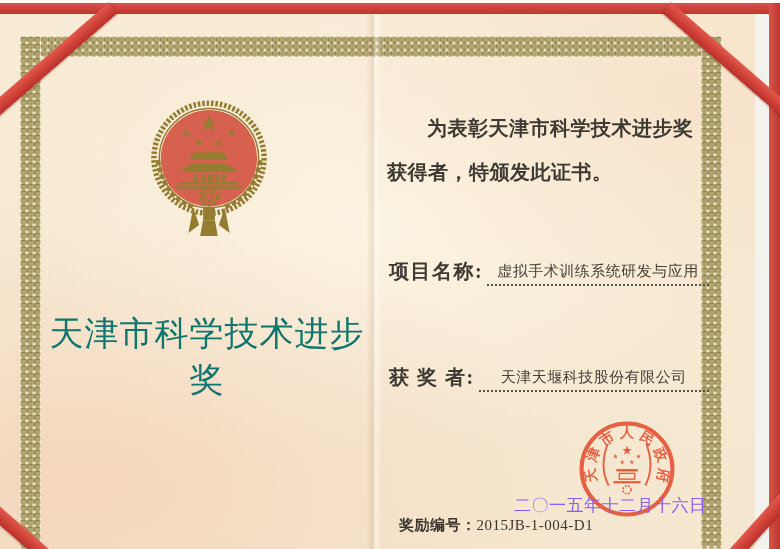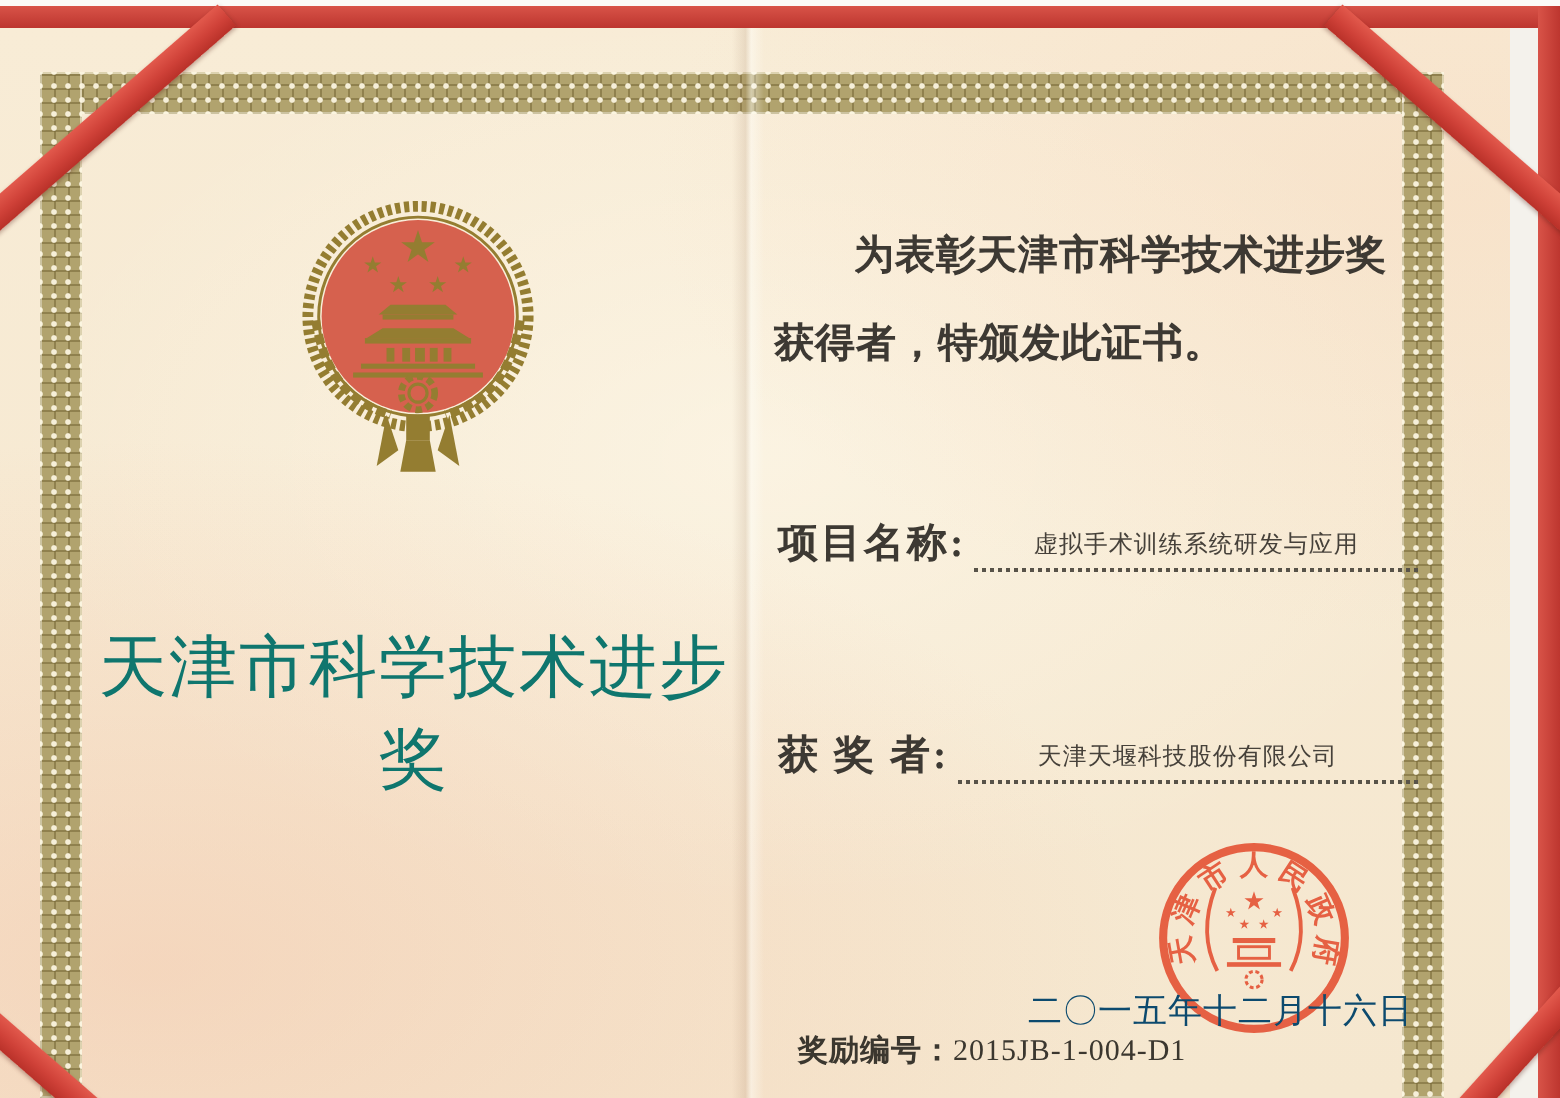--- a/index.html
+++ b/index.html
@@ -52,26 +52,26 @@
   .intro{position:absolute;left:387px;top:106px;width:324px;z-index:4;
     font-size:20px;font-weight:bold;line-height:44px;color:#3d3933;text-indent:2em;
     letter-spacing:.5px;text-align:left;}
   .field-row{position:absolute;left:389px;width:320px;height:34px;z-index:4;
     display:flex;align-items:flex-end;}
   .field-row.r1{top:252px;} .field-row.r2{top:304px;} .field-row.r3{top:358px;}
   .flabel{font-size:20px;font-weight:bold;color:#3d3933;letter-spacing:1.5px;
     white-space:nowrap;padding-bottom:1px;margin-top:48px;}
   .fline{flex:1;margin-left:4px;border-bottom:2px dotted #585349;text-align:center;
     padding-bottom:3px;}
-  .fvalue{font-size:12px;color:#46413a;letter-spacing:.5px;white-space:nowrap;
+  .fvalue{font-size:15px;color:#46413a;letter-spacing:.5px;white-space:nowrap;
     font-style:oblique 6deg;}
   .fvalue.grade{font-size:18px;letter-spacing:6px;}
   .seal{position:absolute;left:569px;top:411px;z-index:4;opacity:.92;}
   .date-line{position:absolute;left:514px;top:494px;width:200px;z-index:5;
-    font-size:17px;color:#0c4a6e;letter-spacing:.5px;white-space:nowrap;}
+    font-size:17px;color:#8b5cf6;letter-spacing:.5px;white-space:nowrap;}
   .award-no{position:absolute;left:399px;top:516px;z-index:5;font-size:15px;color:#3b372f;
     white-space:nowrap;}
   .award-no .lbl{font-weight:bold;letter-spacing:.5px;}
   .award-no .num{font-weight:normal;letter-spacing:.5px;font-family:"Liberation Serif","DejaVu Serif",serif;}
 </style>
 </head>
 <body>
 
 <div class="scene">
 

